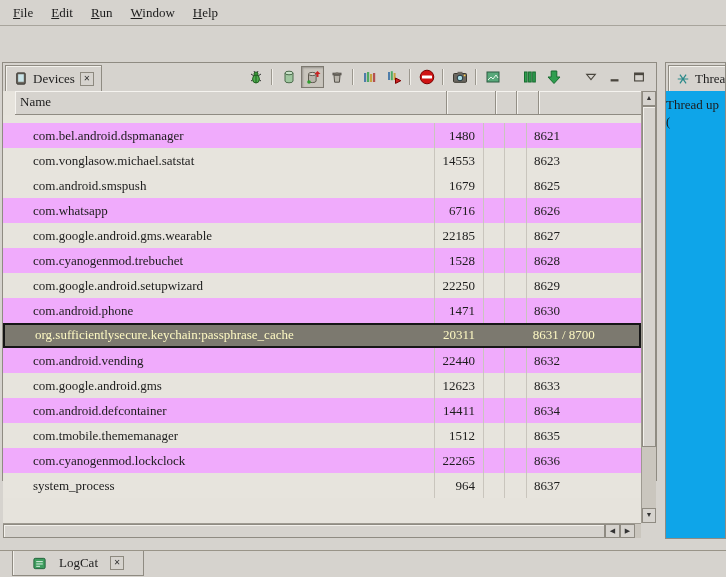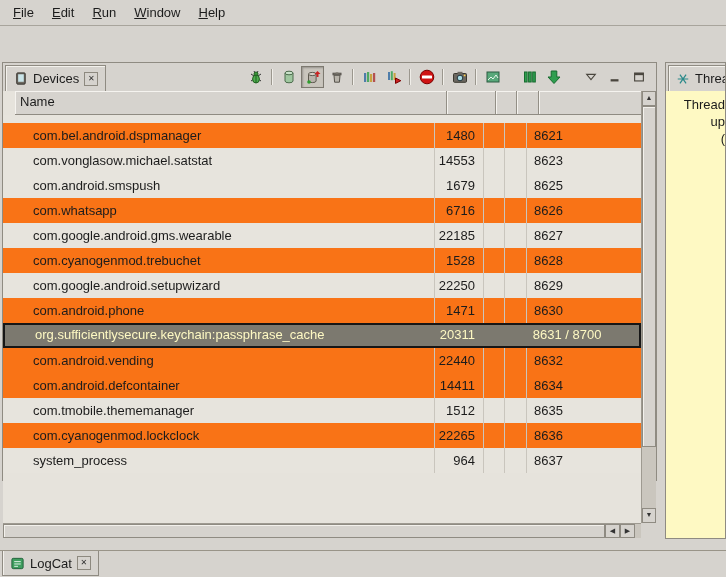--- a/index.html
+++ b/index.html
@@ -1,42 +1,42 @@
 <!DOCTYPE html>
 <html><head>
 <meta charset="utf-8">
 <style>
   html,body { margin:0; padding:0; }
   #screen {
     position:relative; width:726px; height:577px; overflow:hidden;
     background:#d6d3ce; color:#1c1c1c;
-    font-family:Liberation Sans, sans-serif; font-size:13px;
+    font-family:Liberation Serif, serif; font-size:13px;
     cursor:default;
   }
   
   .menubar { height:25px; display:flex; align-items:center; padding-left:4px;
              border-bottom:1px solid #a8a49c; }
   .menu-item { display:inline-block; padding:3px 9px; }
   .menu-item::first-letter { text-decoration:underline; }
 
   
   .main { position:absolute; top:62px; left:0; width:726px; height:477px; }
   .lpanel { position:absolute; left:2px; top:0; width:655px; height:419px;
             border:1px solid #8f8b82; box-sizing:border-box; background:#d6d3ce; }
   .rpanel { position:absolute; left:665px; top:0; width:61px; height:477px;
             border:1px solid #8f8b82; box-sizing:border-box; background:#d6d3ce; overflow:hidden; }
 
   
   .tabstrip { height:28px; display:flex; align-items:flex-end; white-space:nowrap; }
   .tab { display:flex; align-items:center; gap:5px; height:25px; padding:0 7px;
          background:#d6d3ce; border:1px solid #8f8b82; border-bottom:none;
          box-shadow:inset 1px 1px 0 #f3f1ec; margin-left:2px; white-space:nowrap; }
-  .tab-bottom { display:flex; align-items:center; gap:5px; height:24px; padding:0 7px;
+  .tab-bottom { display:flex; align-items:center; gap:12px; height:24px; padding:0 19px;
          background:#d6d3ce; border:1px solid #8f8b82; border-top:none;
-         box-shadow:inset 1px 0 0 #f3f1ec; margin-left:2px; white-space:nowrap; }
+         box-shadow:inset 1px 0 0 #f3f1ec; margin-left:12px; white-space:nowrap; }
   .close { display:inline-block; width:12px; height:12px; border:1px solid #8d897f;
            font-size:8px; line-height:12px; text-align:center; color:#333; background:#d6d3ce; }
   .ticon { display:inline-flex; align-items:center; }
   .ticon svg { display:block; }
 
   
   .dtoolbar { margin-left:auto; display:flex; align-items:center; padding-right:6px;
               gap:1px; height:28px; }
   .tbtn { width:23px; height:22px; display:flex; align-items:center; justify-content:center; }
   .tbtn.pressed { border:1px solid #7d7970; background:#c9c5bd;
@@ -49,21 +49,21 @@
   .thead { display:flex; height:24px; background:#d6d3ce; border-bottom:1px solid #8f8b82; box-sizing:border-box;margin-left:12px; }
   .hcell { box-sizing:border-box; border-right:1px solid #938f86;
            box-shadow:inset 1px 1px 0 #f5f3ef; height:23px; line-height:22px; overflow:hidden; }
   .hname { width:432px; padding-left:5px; }
   .hpid  { width:49px; }
   .he1   { width:21px; }
   .he2   { width:22px; }
   .hport { width:114px; border-right:none; }
 
   .partialrow { height:8px; width:638px; background:#e7e4dd; }
-  .trow { display:flex; width:638px; height:25px; line-height:25px; background:#f97316; }
+  .trow { display:flex; width:638px; height:25px; line-height:25px; background:#f0abfc; }
   .trow.alt { background:#e7e4dd; }
   .tcell { box-sizing:border-box; border-right:1px solid #c9c5bd; overflow:hidden;
            white-space:nowrap; height:25px; }
   .cname { width:432px; padding-left:30px; }
   .cpid  { width:49px; text-align:right; padding-right:8px; }
   .ce1   { width:21px; }
   .ce2   { width:22px; }
   .cport { width:114px; padding-left:7px; border-right:none; }
   .trow.selected { background:#7c796f; color:#fef9c3; border:2px solid #161616;
                    box-sizing:border-box; line-height:20px; }
@@ -79,21 +79,21 @@
             border:1px solid #8f8b82; box-sizing:border-box; box-shadow:inset 1px 1px 0 #f3f1ec; }
   .sb-bottom { position:absolute; bottom:0; left:0; }
   .hscroll { position:absolute; left:0; bottom:0; width:638px; height:15px;
              background:#cac6be; border-top:1px solid #9e9a91; box-sizing:border-box; display:flex; }
   .hthumb { width:602px; height:14px; background:#d6d3ce; border:1px solid #8f8b82;
             box-sizing:border-box; box-shadow:inset 1px 1px 0 #f3f1ec; }
   .hscroll .sb-btn { height:14px; }
   .corner { position:absolute; right:0; bottom:0; width:15px; height:15px; background:#d6d3ce; }
 
   
-  .rcontent { height:447px; background:#fef9c3; text-align:right; padding-top:5px; box-sizing:border-box; }
+  .rcontent { height:447px; background:#0ea5e9; text-align:left; padding-top:5px; box-sizing:border-box; }
   .rcontent div { line-height:17px; }
 
   
   .bstrip { position:absolute; left:0; bottom:0; width:726px; height:27px;
             background:#d6d3ce; border-top:1px solid #999488; box-sizing:border-box;
             display:flex; align-items:flex-start; }
 </style>
 </head>
 <body>
 
@@ -300,20 +300,27 @@
               <span class="tcell ce1"></span>
               <span class="tcell ce2"></span>
               <span class="tcell cport">8631 / 8700</span>
             </div>
             <div class="trow">
               <span class="tcell cname">com.android.vending</span>
               <span class="tcell cpid">22440</span>
               <span class="tcell ce1"></span>
               <span class="tcell ce2"></span>
               <span class="tcell cport">8632</span>
+            </div>
+            <div class="trow alt">
+              <span class="tcell cname">com.google.android.gms</span>
+              <span class="tcell cpid">12623</span>
+              <span class="tcell ce1"></span>
+              <span class="tcell ce2"></span>
+              <span class="tcell cport">8633</span>
             </div>
             <div class="trow">
               <span class="tcell cname">com.android.defcontainer</span>
               <span class="tcell cpid">14411</span>
               <span class="tcell ce1"></span>
               <span class="tcell ce2"></span>
               <span class="tcell cport">8634</span>
             </div>
             <div class="trow alt">
               <span class="tcell cname">com.tmobile.thememanager</span>

